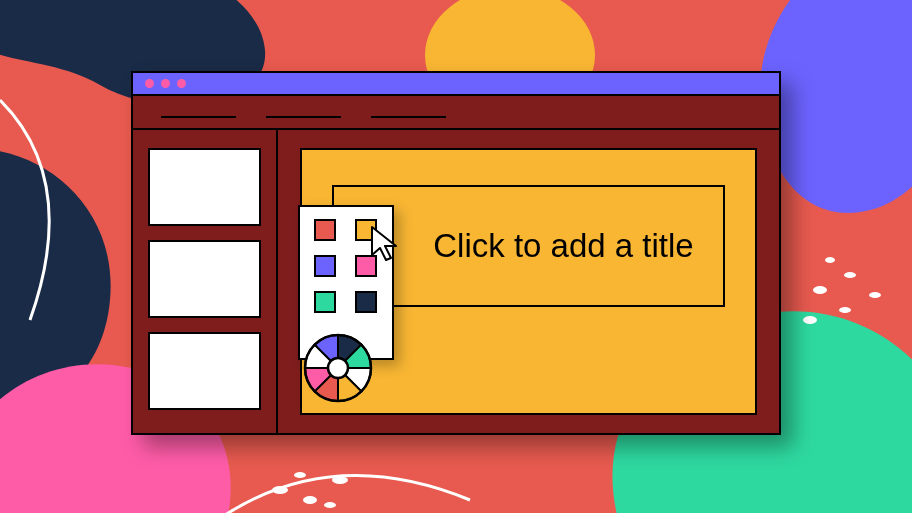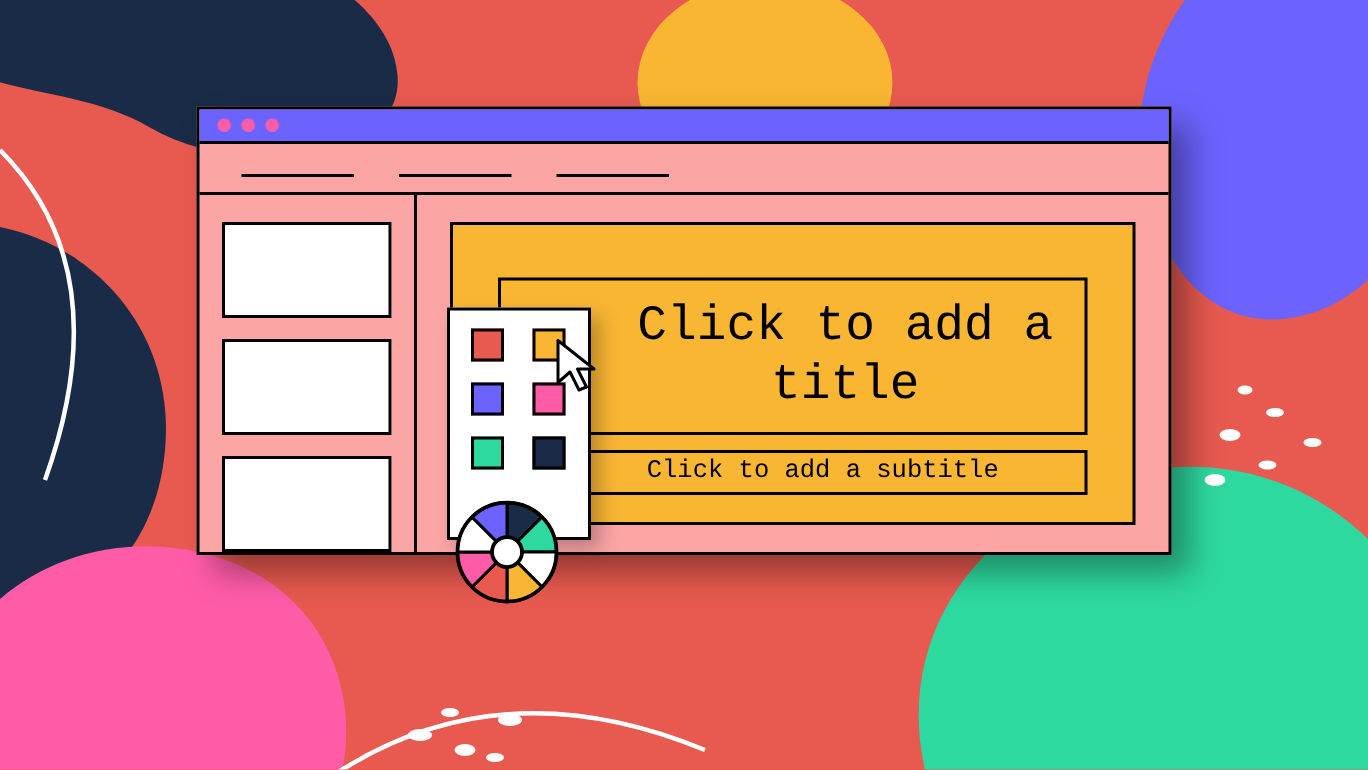--- a/index.html
+++ b/index.html
@@ -10,25 +10,24 @@
     overflow: hidden;
     font-family: Arial, Helvetica, sans-serif;
     background: #E85A4F;
   }
   .bg-shape { position: absolute; }
   .app-window {
     position: absolute;
     left: 131px;
     top: 71px;
     width: 650px;
-    height: 299px;
-    background: #fca5a5;
+    height: 364px;
+    background: #7f1d1d;
     border: 2px solid #000;
     box-shadow: 12px 12px 20px rgba(0,0,0,0.35);
-    font-family: Liberation Mono, monospace;
   }
   .title-bar {
     height: 23px;
     background: #6C63FF;
     border-bottom: 2px solid #000;
     display: flex;
     align-items: center;
     padding-left: 12px;
     gap: 7px;
   }
@@ -179,21 +178,20 @@
 
   <div class="content-area">
     <div class="sidebar">
       <div class="thumb"></div>
       <div class="thumb"></div>
       <div class="thumb"></div>
     </div>
     <div class="canvas-area">
       <div class="slide">
         <div class="title-box">Click to add a title</div>
-        <div class="subtitle-box">Click to add a subtitle</div>
       </div>
     </div>
   </div>
 
   <div class="color-picker">
     <div class="swatch-grid">
       <div class="swatch" style="background:#E85A4F"></div>
       <div class="swatch" style="background:#F8B633"></div>
       <div class="swatch" style="background:#6C63FF"></div>
       <div class="swatch" style="background:#FF5CA8"></div>

